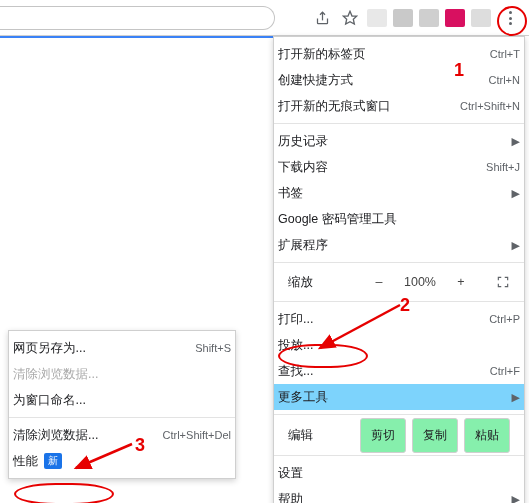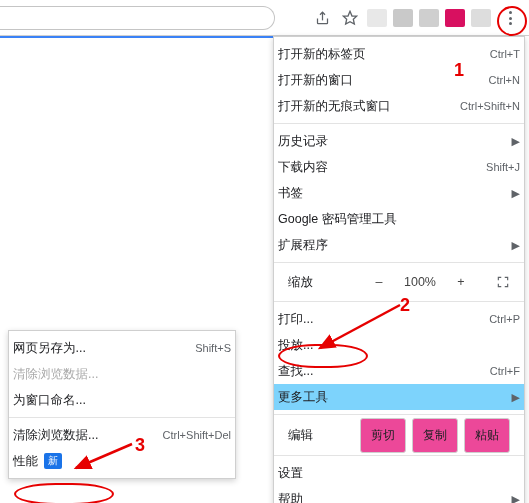--- a/index.html
+++ b/index.html
@@ -36,21 +36,21 @@
   .zoom-row { display: flex; align-items:center; height: 30px; padding: 0 14px; }
   .zoom-row .label { width: 56px; }
   .zoom-mid { flex:1; display:flex; align-items:center; justify-content:center; gap:18px; color:#444; }
   .zoom-btn { width:14px; text-align:center; color:#444; }
   .full-icn { width:14px; height:14px; display:inline-block; }
   .full-icn svg { display:block; }
 
   .edit-row { display:flex; align-items:center; height: 32px; padding: 0 14px; gap: 8px; }
   .edit-row .label { width: 44px; }
   .edit-btns { flex:1; display:flex; gap:6px; justify-content:flex-end; }
-  .ebtn { border:1px solid #cfcfcf; border-radius:3px; padding: 8px 10px; font-size:12px; background:#ec4899; }
+  .ebtn { border:1px solid #cfcfcf; border-radius:3px; padding: 8px 10px; font-size:12px; background:#86efac; }
 
   
   .submenu { position:absolute; left: 8px; top: 330px; width: 228px; background:#fff; border:1px solid #cfcfcf; box-shadow: 0 2px 6px rgba(0,0,0,.18); }
   .disabled { color:#a9a9a9; }
   .badge-new { display:inline-block; background:#1a73e8; color:#fff; font-size:10px; padding:1px 4px; border-radius:2px; margin-left:6px; vertical-align:1px; }
 
   
   .anno { position:absolute; pointer-events:none; }
   .num { color:#e60000; font-weight:bold; font-size:18px; font-family: Arial, sans-serif; }
   .ring { border:2.5px solid #e60000; border-radius:50%; }
@@ -91,21 +91,21 @@
 </div>
 <div class="blue-under"></div>
 
 <div class="menu">
   <div class="sec">
     <div class="row">
         <span class="label">打开新的标签页</span>
         <span class="shortcut">Ctrl+T</span>
       </div>
     <div class="row">
-        <span class="label">打开新的窗口</span>
+        <span class="label">创建快捷方式</span>
         <span class="shortcut">Ctrl+N</span>
       </div>
     <div class="row">
         <span class="label">打开新的无痕式窗口</span>
         <span class="shortcut">Ctrl+Shift+N</span>
       </div>
   </div>
   <div class="sec">
     <div class="row">
         <span class="label">历史记录</span>

